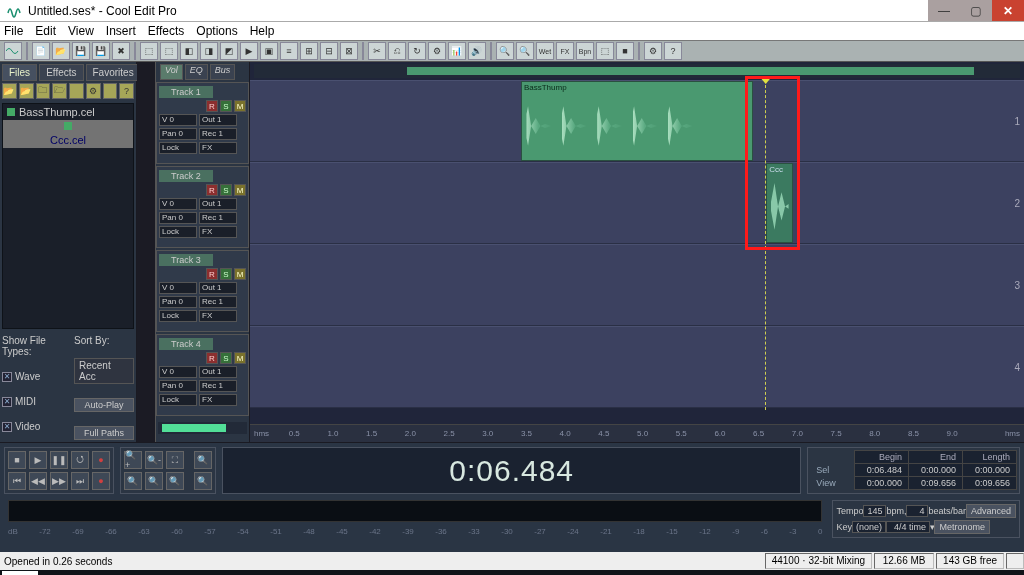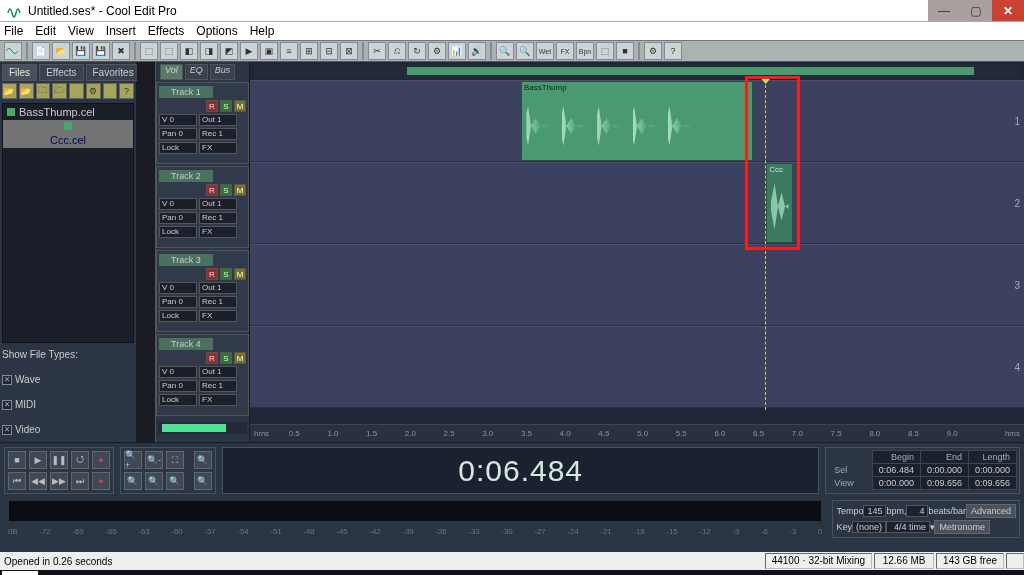--- a/index.html
+++ b/index.html
@@ -84,21 +84,21 @@
 .trans-btn { width: 18px; height: 18px; background: #3e4856; border: 1px solid #666; display: flex; align-items: center; justify-content: center; font-size: 9px; color: #bbb; }
 .trans-btn.rec { color: #d04040; }
 
 .time-display { flex: 1; display: flex; align-items: center; justify-content: center; background: #1a2230; border: 1px solid #4a5260; }
 .bigtime { font-size: 30px; color: #d8e8e0; font-family: Arial, sans-serif; letter-spacing: 1px; }
 
 .sel-table { background: #2b3543; border: 1px solid #4a5260; padding: 2px; font-size: 9px; }
 .sel-table table { border-collapse: collapse; }
 .sel-table td, .sel-table th { padding: 1px 6px; text-align: right; min-width: 44px; }
 .sel-table th { font-weight: normal; color: #aab; }
-.sel-table .hdr { background: #1a2230; border: 1px solid #444; }
+.sel-table .hdr { background: #1a2230; border: 1px solid #444; padding-left: 12px; }
 .sel-table .rowlbl { color: #9ab; text-align: left; }
 
 .meter-strip { height: 22px; background: #0a0e14; border: 1px solid #333; margin: 0 4px; position: relative; }
 .db-scale { position: absolute; bottom: -14px; left: 0; right: 0; display: flex; justify-content: space-between; font-size: 8px; color: #6a7488; padding: 0 4px; }
 
 .tempo-panel { display: flex; flex-direction: column; gap: 2px; font-size: 9px; background: #2b3543; border: 1px solid #4a5260; padding: 3px; }
 .tempo-row { display: flex; align-items: center; gap: 0; }
 .tempo-val { background: #1a2230; border: 1px solid #555; padding: 0 3px; min-width: 22px; text-align: right; }
 
 .statusbar { height: 18px; display: flex; align-items: center; font-size: 10px; color: #000; background: #eee; }
@@ -220,20 +220,26 @@
           </div>
         <div class="chk-row">
             <div class="chk">✕</div>
             <span>MIDI</span>
           </div>
         <div class="chk-row">
             <div class="chk">✕</div>
             <span>Video</span>
           </div>
       </div>
+      <div class="filter-col">
+        <div>Sort By:</div>
+        <div class="dropdown">Recent Acc</div>
+        <div class="smallbtn">Auto-Play</div>
+        <div class="smallbtn">Full Paths</div>
+      </div>
     </div>
   </div>
 
   <div style="width:18px;background:#1b1b24;"></div>
 
   <div class="tracks-col">
     <div class="view-tabs">
       <div class="vtab active">Vol</div>
       <div class="vtab">EQ</div>
       <div class="vtab">Bus</div>

